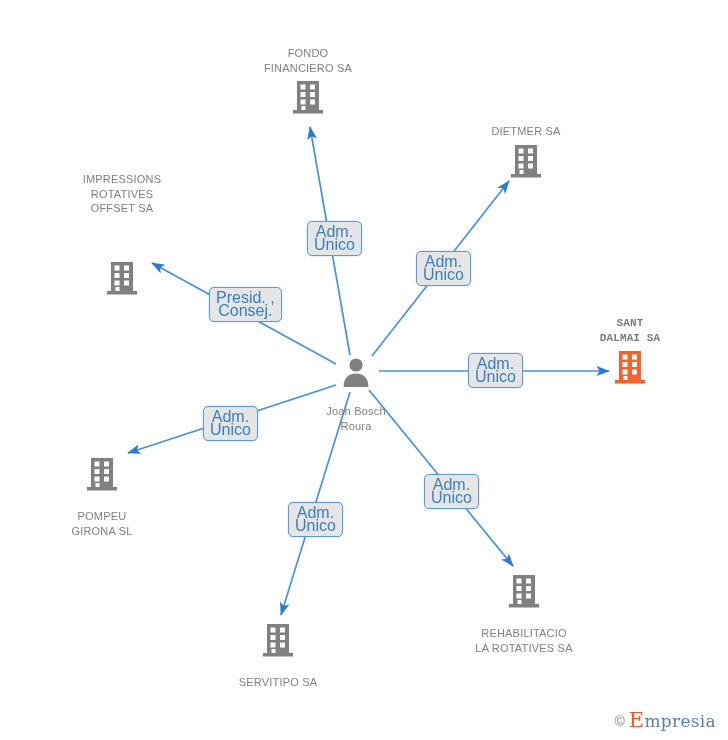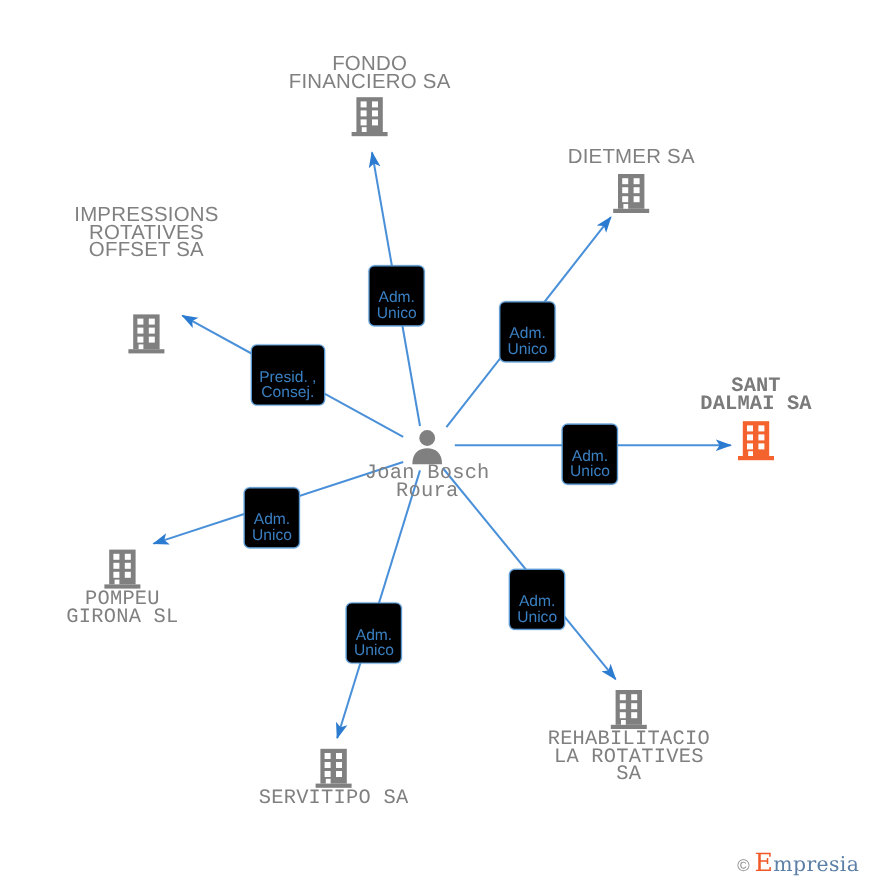--- a/index.html
+++ b/index.html
@@ -28,50 +28,50 @@
   .node {
     position: absolute;
     width: 140px;
     margin-left: -70px;
     text-align: center;
     display: flex;
     flex-direction: column;
     align-items: center;
   }
   .node-label {
-    font-size: 17px;
+    font-size: 11px;
     line-height: 14.5px;
     color: #808080;
     letter-spacing: 0.2px;
     white-space: pre-line;
   }
   .node-label.highlight {
     color: #7a7a7a;
     font-weight: bold;
     letter-spacing: 0.1px;
     font-family: Liberation Mono, monospace;
   }
   .node.label-above .node-label { order: 0; margin-bottom: 4px; }
   .node.label-above .node-icon { order: 1; }
   .node.label-below .node-icon { order: 0; }
-  .node.label-below .node-label { order: 1; margin-top: 1px; font-family: Liberation Mono, monospace; }
+  .node.label-below .node-label { order: 1; margin-top: 17px; }
 
   .node-icon { line-height: 0; }
 
   .edge-label {
     position: absolute;
     box-sizing: border-box;
     border: 1.4px solid #5b9bd5;
     border-radius: 5px;
-    background: #000000;
+    background: #e5e5e5;
     color: #3a7fc1;
-    font-size: 13px;
+    font-size: 16px;
     line-height: 13px;
     text-align: center;
-    padding: 19px 6px 4px 6px;
+    padding: 3px 6px 4px 6px;
     white-space: pre-line;
     box-shadow: 0 0 0 0.5px rgba(91,155,213,0.25);
   }
   .watermark {
     position: absolute;
     right: 12px;
     bottom: 10px;
     display: flex;
     align-items: center;
     gap: 4px;

